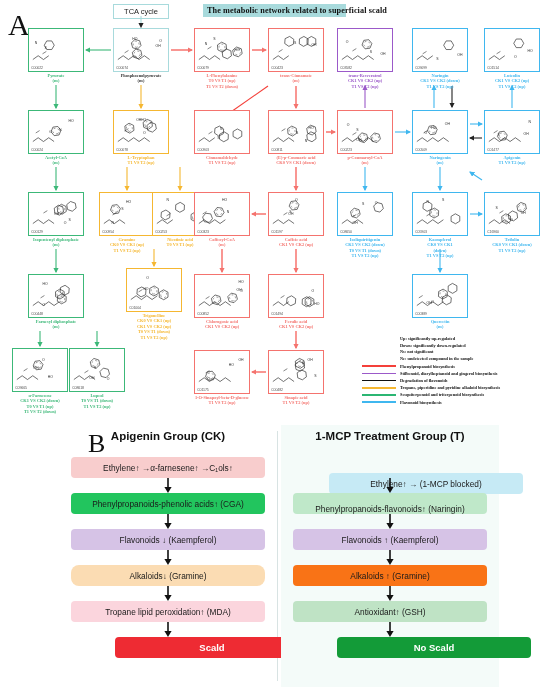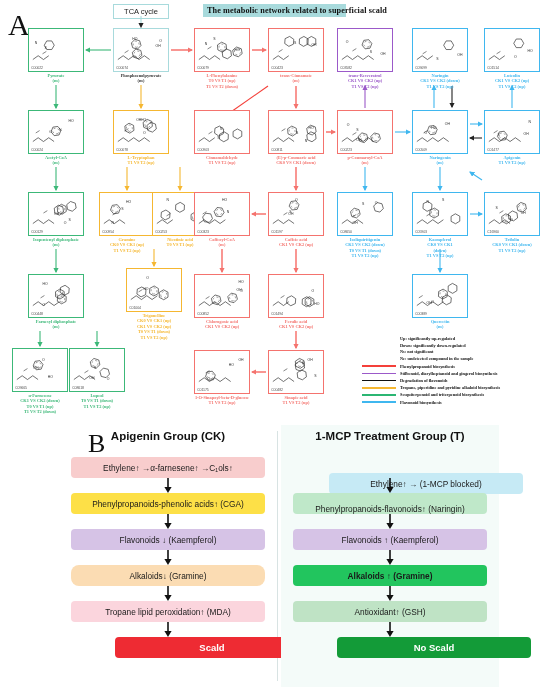--- a/index.html
+++ b/index.html
@@ -924,21 +924,21 @@
   <div class="bcol" style="left:59px;">
     <div class="bcol-title">Apigenin Group (CK)</div>
     <div id="ck-steps">
         <div class="bbox" style="top: 32px; background: rgb(248, 205, 205);">
           <span>Ethylene↑ →α-farnesene↑ →C₁ols↑</span>
         </div>
         <div class="barw" style="left: 103px; top: 53px; height: 15px;"><svg width="12" height="15" viewBox="0 0 12 15">
             <path d="M6,0 L6,10" stroke="#111" stroke-width="1.6" fill="none"></path>
             <path d="M2.4,9 L6,15 L9.6,9 Z" fill="#111"></path>
           </svg></div>
-        <div class="bbox" style="top: 68px; background: #fde047;">
+        <div class="bbox" style="top: 68px; background: #22c55e;">
           <span>Phenylpropanoids-phenolic acids↑ (CGA)</span>
         </div>
         <div class="barw" style="left: 103px; top: 89px; height: 15px;"><svg width="12" height="15" viewBox="0 0 12 15">
             <path d="M6,0 L6,10" stroke="#111" stroke-width="1.6" fill="none"></path>
             <path d="M2.4,9 L6,15 L9.6,9 Z" fill="#111"></path>
           </svg></div>
         <div class="bbox" style="top: 104px; background: rgb(214, 195, 230);">
           <span>Flavonoids ↓  (Kaempferol)</span>
         </div>
         <div class="barw" style="left: 103px; top: 125px; height: 15px;"><svg width="12" height="15" viewBox="0 0 12 15">
@@ -982,21 +982,21 @@
             <path d="M6,0 L6,10" stroke="#111" stroke-width="1.6" fill="none"></path>
             <path d="M2.4,9 L6,15 L9.6,9 Z" fill="#111"></path>
           </svg></div>
         <div class="bbox" style="top: 104px; background: rgb(214, 195, 230);">
           <span>Flavonoids ↑  (Kaempferol)</span>
         </div>
         <div class="barw" style="left: 103px; top: 125px; height: 15px;"><svg width="12" height="15" viewBox="0 0 12 15">
             <path d="M6,0 L6,10" stroke="#111" stroke-width="1.6" fill="none"></path>
             <path d="M2.4,9 L6,15 L9.6,9 Z" fill="#111"></path>
           </svg></div>
-        <div class="bbox" style="top: 140px; background: #22c55e; font-weight: bold;">
+        <div class="bbox" style="top: 140px; background: #f97316;">
           <span>Alkaloids ↑  (Gramine)</span>
         </div>
         <div class="barw" style="left: 103px; top: 161px; height: 15px;"><svg width="12" height="15" viewBox="0 0 12 15">
             <path d="M6,0 L6,10" stroke="#111" stroke-width="1.6" fill="none"></path>
             <path d="M2.4,9 L6,15 L9.6,9 Z" fill="#111"></path>
           </svg></div>
         <div class="bbox" style="top: 176px; background: rgb(191, 227, 197);">
           <span>Antioxidant↑ (GSH)</span>
         </div>
         <div class="barw" style="left: 103px; top: 197px; height: 15px;"><svg width="12" height="15" viewBox="0 0 12 15">

